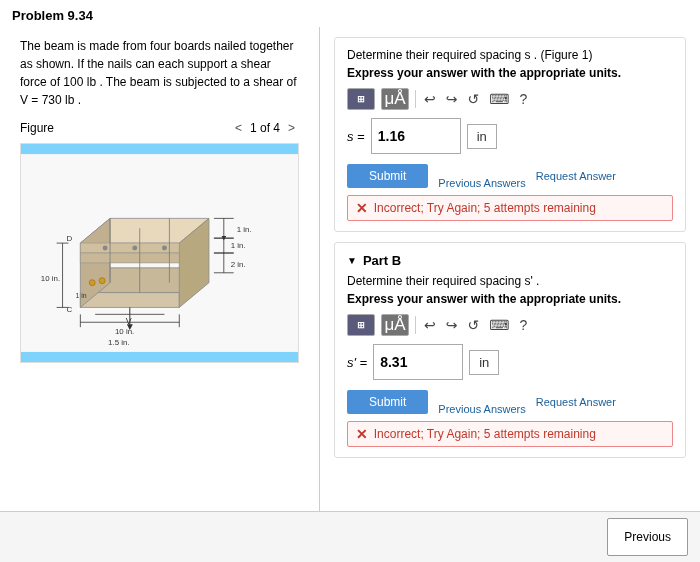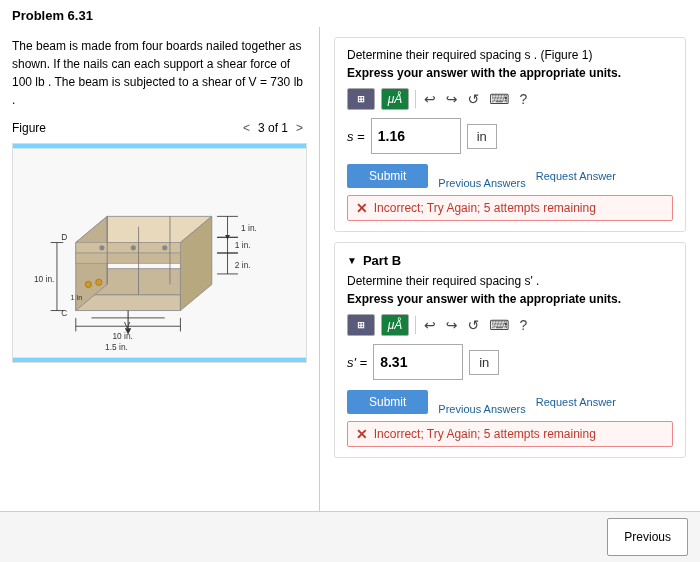--- a/index.html
+++ b/index.html
@@ -24,21 +24,21 @@
       font-size: 13px;
     }
     .main-content {
       display: flex;
       flex: 1;
     }
     
     .left-panel {
       width: 320px;
       border-right: 1px solid #ccc;
-      padding: 10px 12px;
+      padding: 10px 20px;
       display: flex;
       flex-direction: column;
     }
     .problem-text {
       font-size: 12px;
       line-height: 1.5;
       margin-bottom: 10px;
     }
     .figure-section {
       flex: 1;
@@ -121,24 +121,23 @@
       font-size: 10px;
       border-radius: 2px;
     }
     .toolbar-btn.icon-block {
       background: #5a5a7a;
       color: white;
       font-weight: bold;
       font-size: 9px;
     }
     .toolbar-btn.mu {
-      background: #15803d;
+      background: #737373;
       color: white;
-      font-size: 12px;
-      font-style: italic;
+      font-size: 17px;
     }
     .toolbar-sep {
       width: 1px;
       height: 18px;
       background: #ccc;
     }
     .toolbar-icon {
       cursor: pointer;
       font-size: 14px;
       color: #444;
@@ -241,36 +240,36 @@
       font-size: 12px;
       cursor: pointer;
       border-radius: 2px;
     }
   </style>
 </head>
 <body>
 
 <div class="page-container">
   <div class="problem-header">
-    <span>Problem 6.31</span>
+    <span>Problem 9.34</span>
   </div>
 
   <div class="main-content">
 
     <div class="left-panel">
       <div class="problem-text">
         <span>The beam is made from four boards nailed together as shown. If the nails can each support a shear force of 100 lb . The beam is subjected to a shear of V = 730 lb .</span>
       </div>
 
       <div class="figure-section">
         <div class="figure-header">
           <span>Figure</span>
           <div class="figure-nav">
             <button class="nav-arrow">&lt;</button>
-            <span class="figure-page">3 of 1</span>
+            <span class="figure-page">1 of 4</span>
             <button class="nav-arrow">&gt;</button>
           </div>
         </div>
 
         <div class="figure-image">
           
           <svg class="beam-svg" viewBox="0 0 280 200" xmlns="http://www.w3.org/2000/svg">
 
             <rect width="280" height="200" fill="#f8f8f8"></rect>
 

